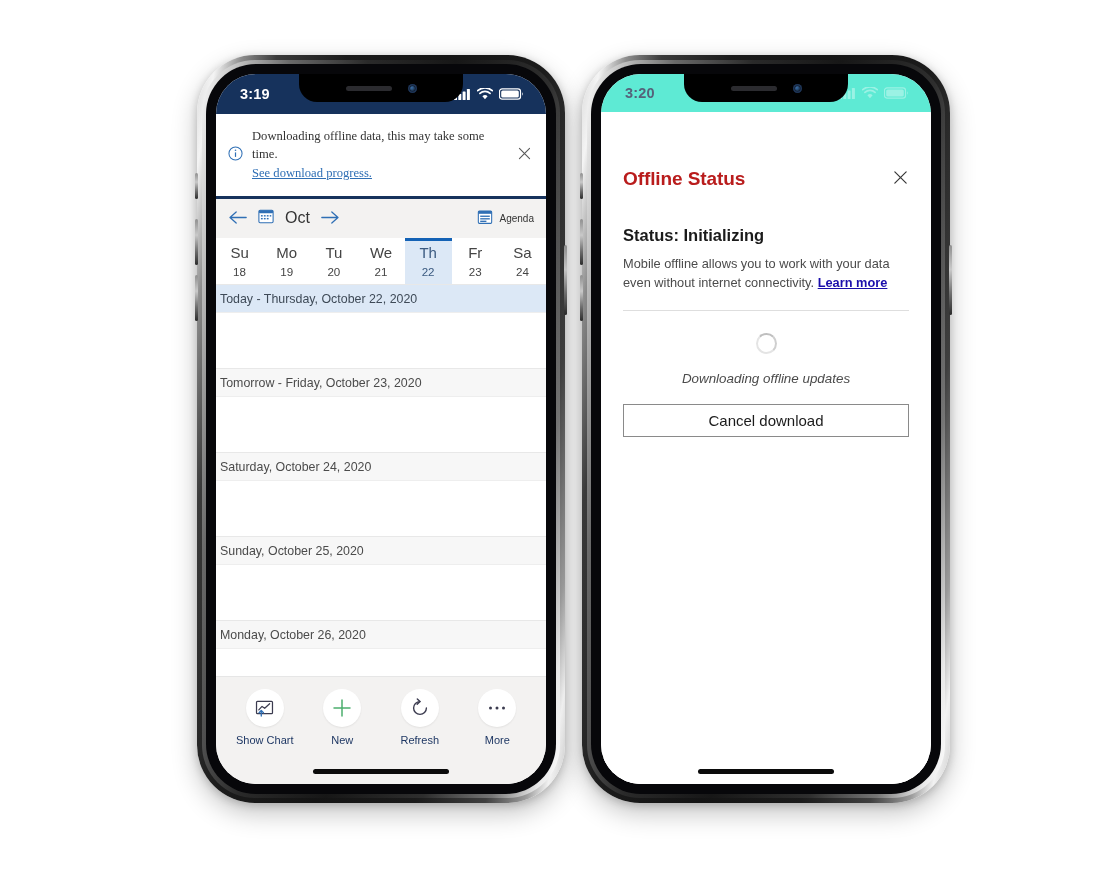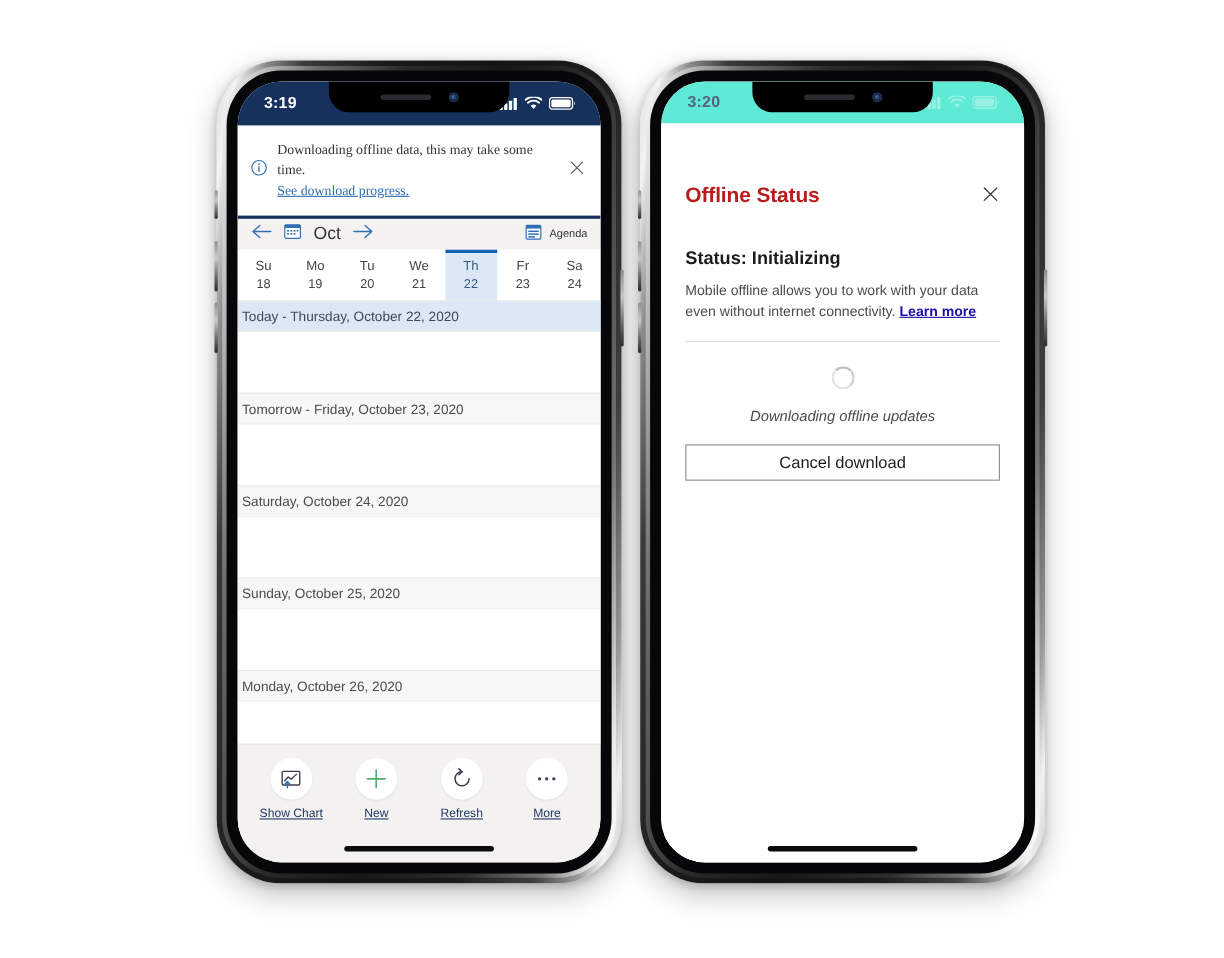--- a/index.html
+++ b/index.html
@@ -76,33 +76,33 @@
     min-height: 84px;
     font-family: Liberation Serif, serif;
   }
   .notif-text { flex: 1; font-size: 12.6px; color: #333333; line-height: 1.42; padding-top: 1px; }
   .notif-link { display: block; color: #2f6fb5; margin-top: 1px; }
   .notif-close { cursor: pointer; padding: 0 2px; color: #5a5a5a; line-height: 1; }
 
   
   .cal-header {
     background: #f3f2f1;
-    height: 28px; display: flex; align-items: center;
+    height: 39px; display: flex; align-items: center;
     padding: 0 12px 0 12px; gap: 10px;
   }
   .cal-month { font-size: 16px; color: #333333; margin-left: 1px; }
   .cal-agenda { margin-left: auto; display: flex; align-items: center; gap: 7px;
                 font-size: 10px; color: #333333; }
   .arrow { color: #2f6fb5; font-size: 19px; line-height: 1; cursor: pointer; }
 
   
   .daystrip { display: flex; background: #ffffff; height: 46px; }
   .day { flex: 1; display: flex; flex-direction: column; align-items: center;
          justify-content: center; gap: 4px; position: relative; cursor: pointer; }
-  .day .dow { font-size: 12px; color: #444444; }
+  .day .dow { font-size: 15px; color: #444444; }
   .day .dnum { font-size: 11.6px; color: #444444; }
   .day.sel { background: #dce8f6; }
   .day.sel::before { content:""; position:absolute; top:0; left:0; right:0; height:3px; background:#1462b5; }
   .day.sel .dow, .day.sel .dnum { color: #3b5a80; }
 
   
   .agenda-list { background: #ffffff; flex: 1; overflow: hidden; }
   .ag-head {
     font-size: 12.4px; color: #4b4b4b; padding: 7px 12px 6px 4px;
     background: #f7f7f7; border-top: 1px solid #e8e8e8; border-bottom: 1px solid #eeeeee;
@@ -114,21 +114,21 @@
   .toolbar {
     background: #f3f2f1; display: flex; align-items: flex-start;
     padding: 12px 10px 0 10px; height: 82px; border-top: 1px solid #e6e6e6;
   }
   .tb-item { flex: 1; display: flex; flex-direction: column; align-items: center; gap: 7px; cursor: pointer; }
   .tb-circle {
     width: 38px; height: 38px; border-radius: 50%; background: #ffffff;
     display: flex; align-items: center; justify-content: center;
     box-shadow: 0 1px 2px rgba(0,0,0,.07);
   }
-  .tb-label { font-size: 11px; color: #1f3864; text-decoration: underline; }
+  .tb-label { font-size: 11px; color: #1f3864; }
   .home-bar-wrap { background: #f3f2f1; height: 26px; display: flex; align-items: center; justify-content: center; }
   .home-bar { width: 136px; height: 5px; border-radius: 3px; background: #0b0b0b; }
   .home-bar-wrap.white { background: #ffffff; }
 
   
   .statusbar.dim { background: #5eead4; }
   .statusbar.dim .sb-time { color: #55627a; }
   .modal-screen { background: #ffffff; height: 100%; display: flex; flex-direction: column; }
   .modal-pad { padding: 0 22px; }
   .modal-title-row { display: flex; align-items: center; margin-top: 56px; }

